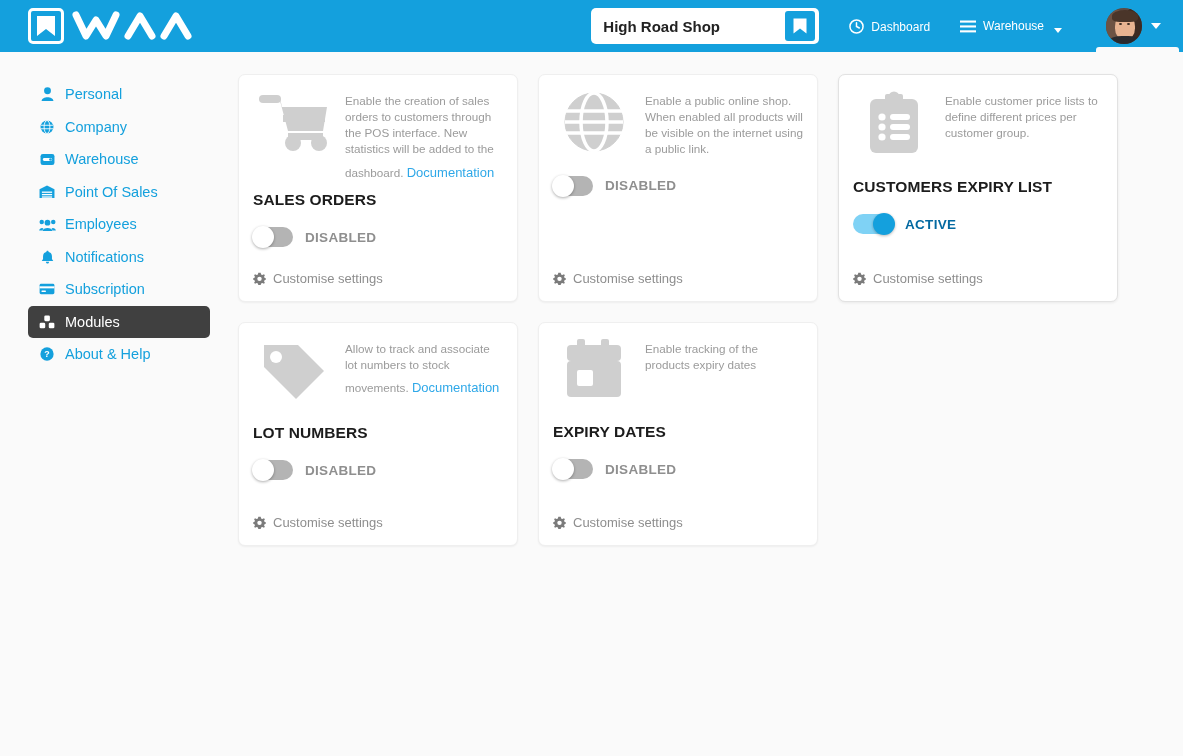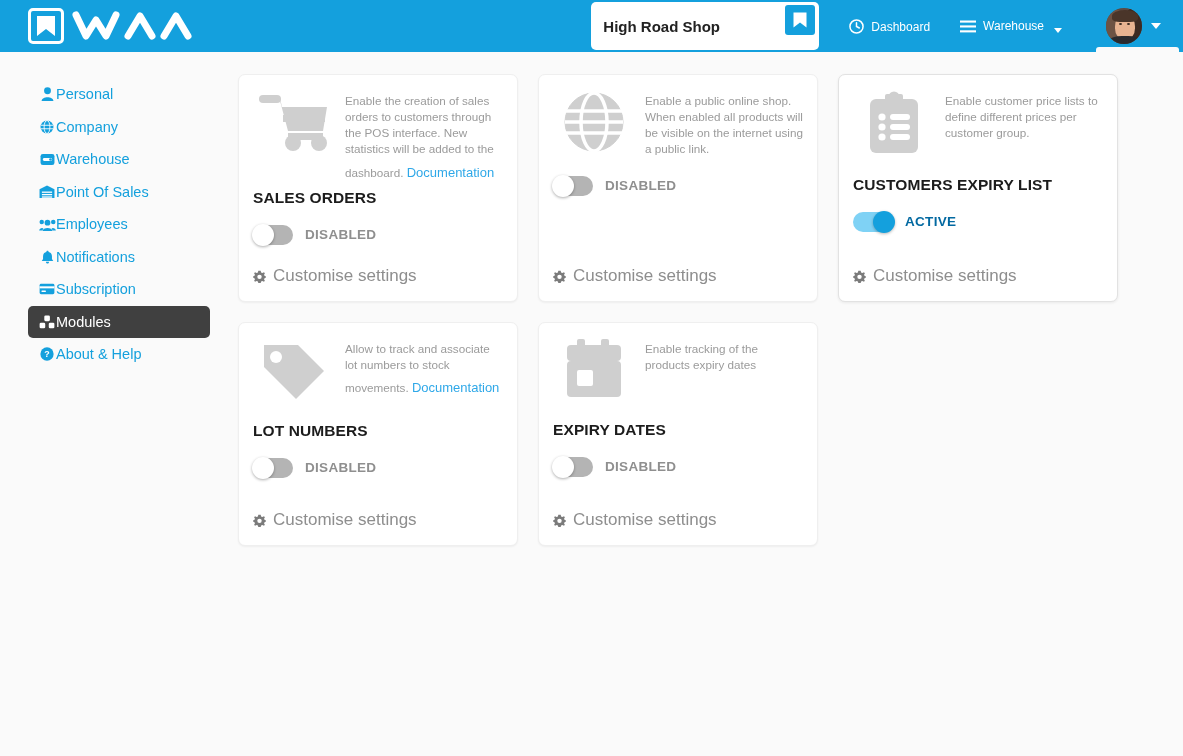--- a/index.html
+++ b/index.html
@@ -33,21 +33,21 @@
 
   .topbar-right {
     margin-left: auto;
     display: flex;
     align-items: center;
     height: 52px;
   }
 
   .searchbox {
     position: relative;
-    width: 228px; height: 48px;
+    width: 228px; height: 36px;
     background: #ffffff;
     border-radius: 5px;
     display: flex; align-items: center;
     padding-left: 12px;
     margin-right: 30px;
   }
   .searchbox .sv {
     font-size: 15px; font-weight: bold; color: #222;
     line-height: 1;
   }
@@ -113,21 +113,21 @@
 
   
   .page { display: flex; height: 704px; }
 
   .sidebar {
     width: 228px;
     padding-top: 26px;
     flex-shrink: 0;
   }
   .side-item {
-    display: flex; 
+    display: flex; gap: 9px;
     margin: 0 18px 0 28px;
     padding: 9px 10px;
     border-radius: 5px;
     color: #14a0dd;
     font-size: 14.5px;
     cursor: pointer;
     line-height: 1;
   }
   .side-item .si { display:flex; align-items:center; width:18px; justify-content:center; }
   .side-item.active { background: #404040; color: #ffffff; }
@@ -207,21 +207,21 @@
 
   .toggle-label { font-size: 13.5px; font-weight: bold; letter-spacing: 0.3px; }
   .toggle-label.off { color: #8f8f8f; }
   .toggle-label.on { color: #0369a1; }
 
   .card-foot {
     margin-top: auto;
     padding: 14px 0 15px 0;
     display: flex; align-items: center; gap: 7px;
     color: #8e8e8e;
-    font-size: 17px;
+    font-size: 13px;
     cursor: pointer;
   }
   .card-foot .gear { display: flex; align-items: center; }
 </style>
 </head>
 <body>
 
 <div class="topbar">
 
   <div class="brand">

